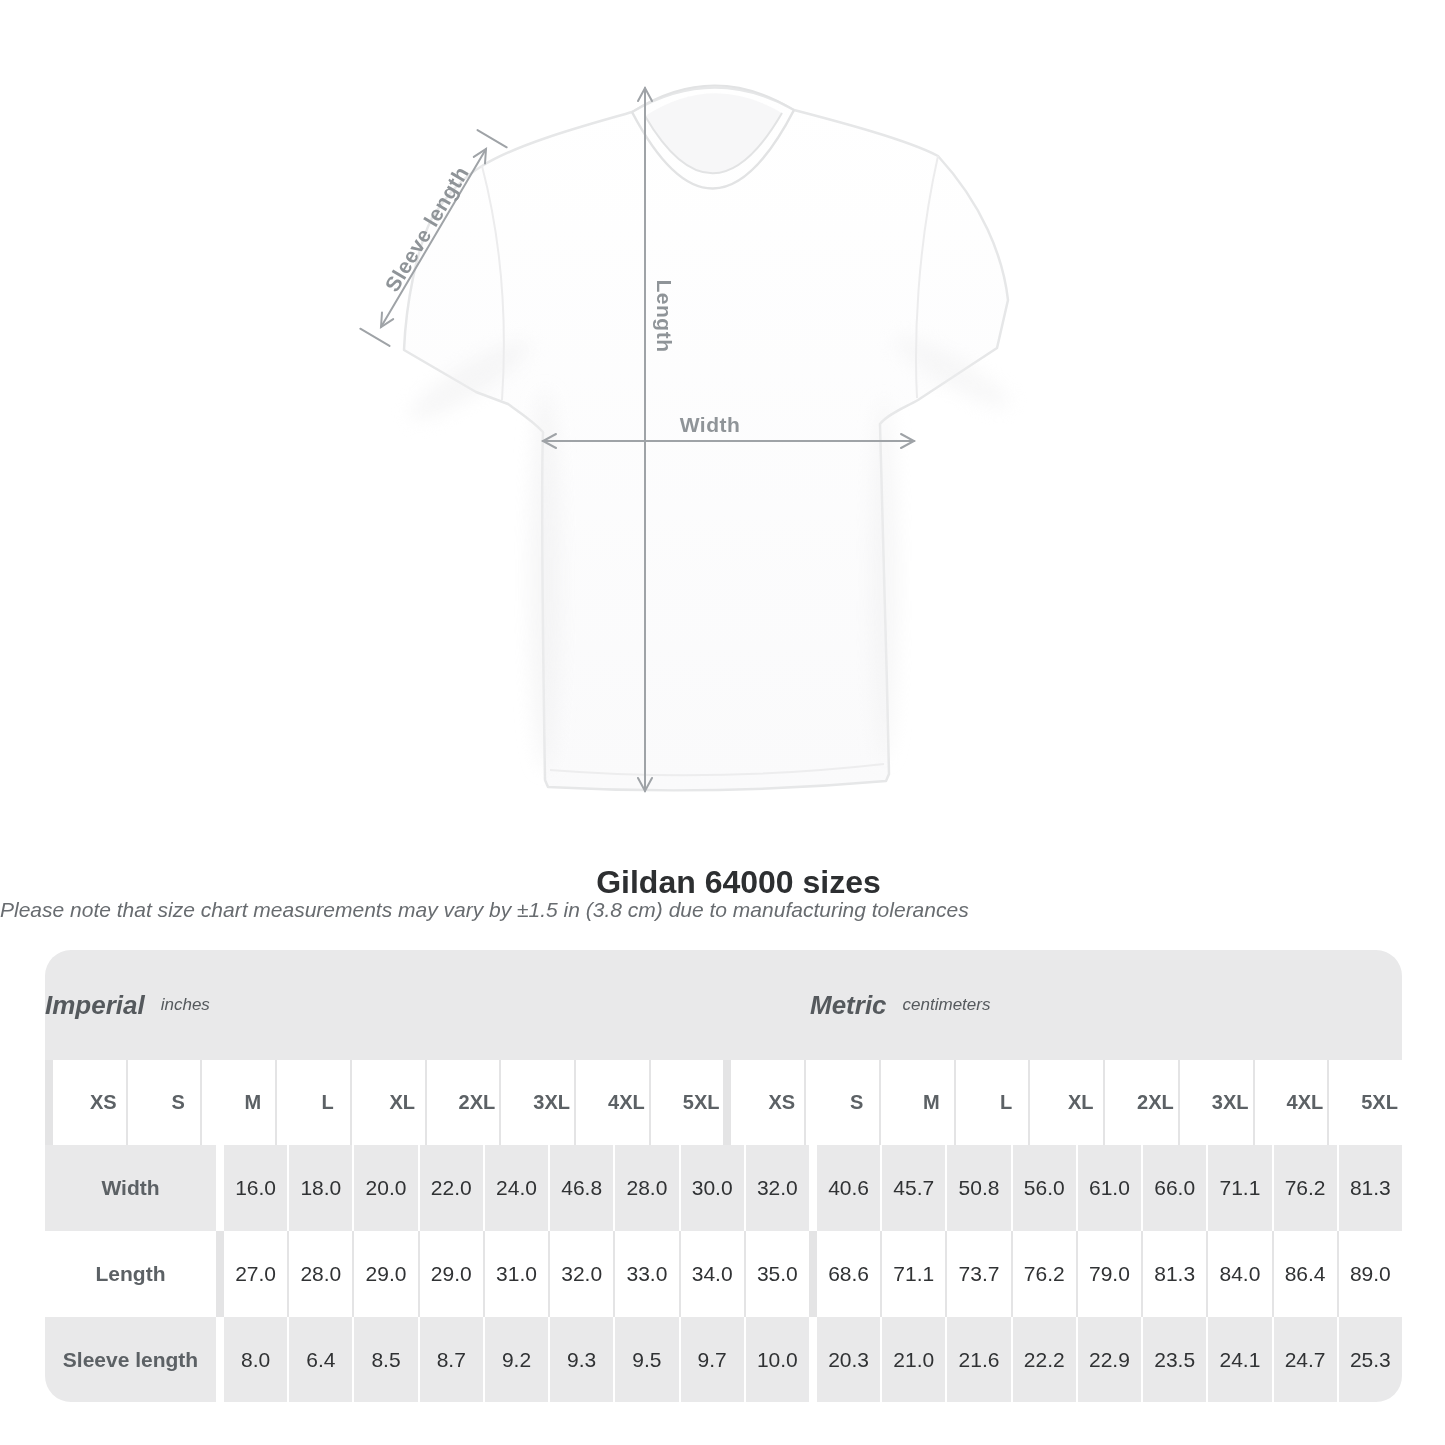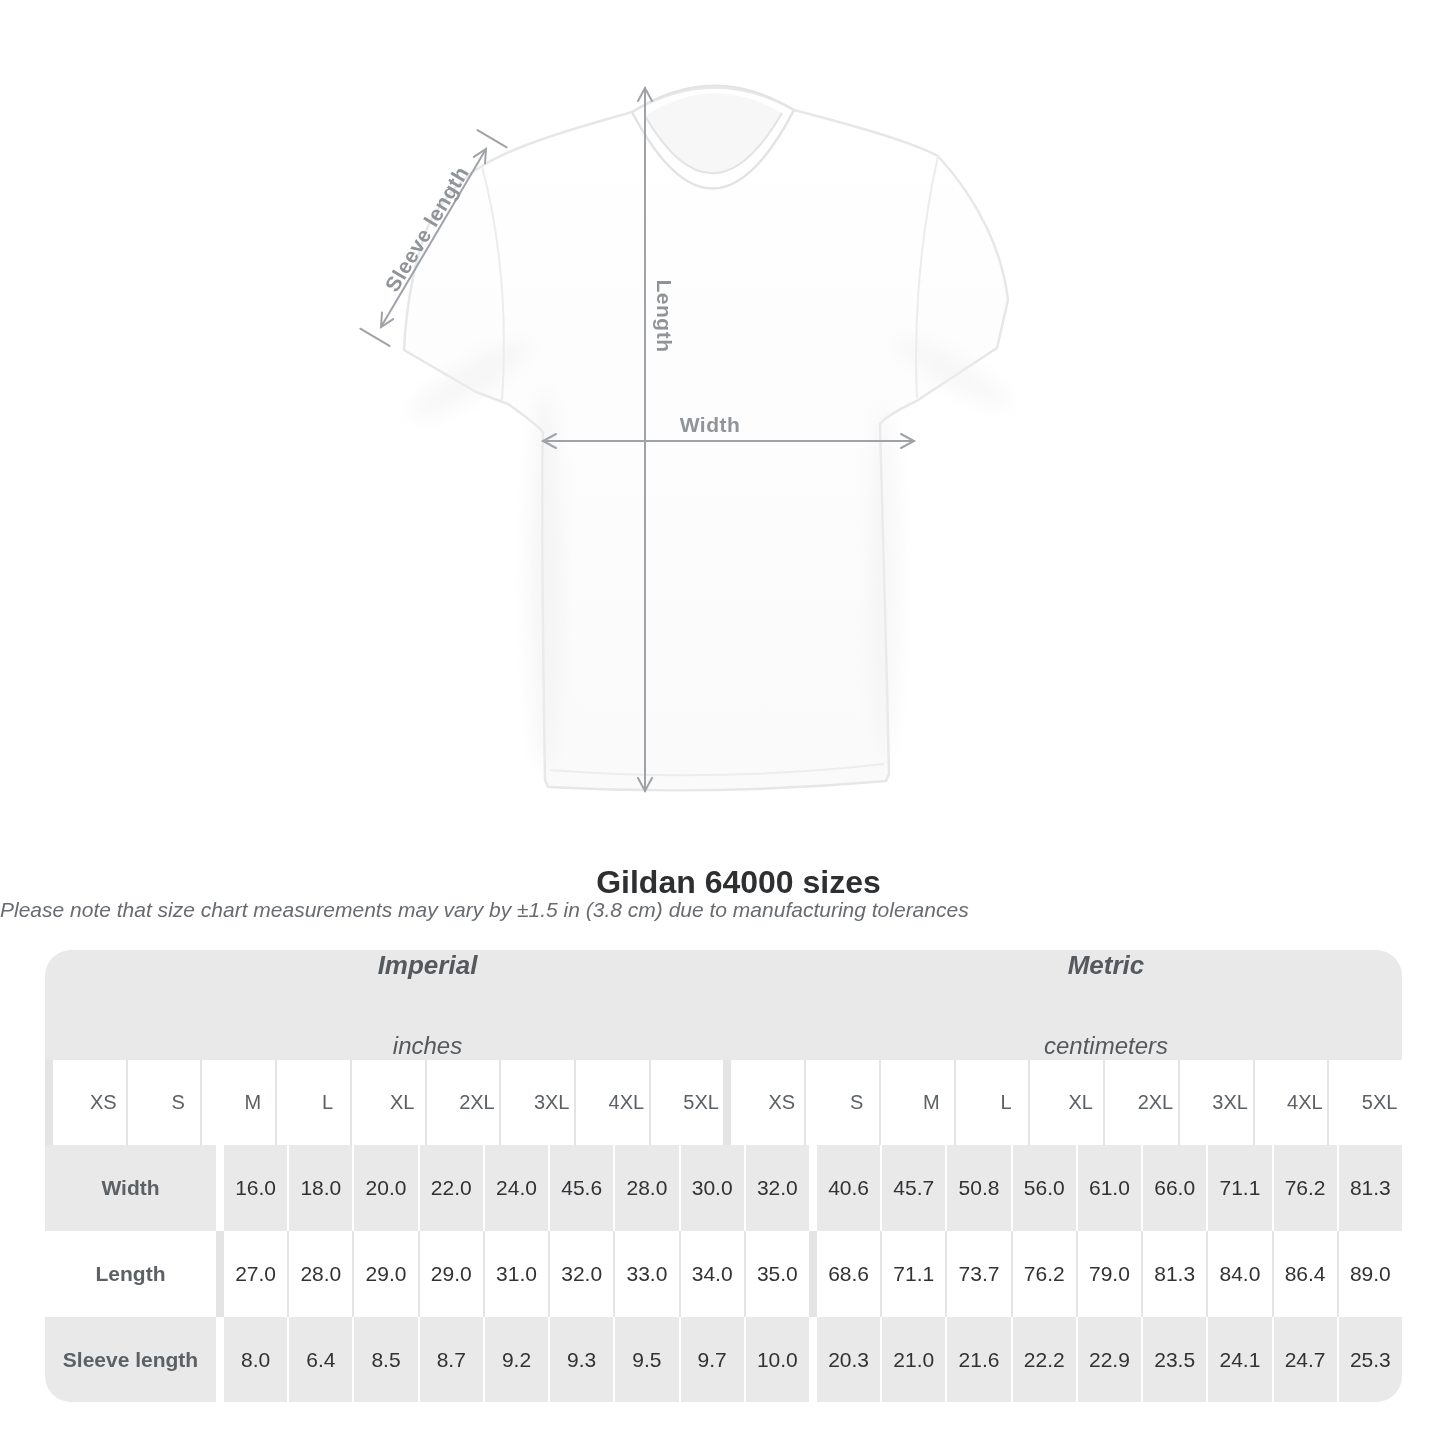--- a/index.html
+++ b/index.html
@@ -15,31 +15,31 @@
 
   
   .title{position:absolute;left:0;top:848px;width:100%;margin:16px;text-align:center;
          font-size:32px;font-weight:bold;color:#2d2f31;}
   .subtitle{position:absolute;left:0;top:898px;width:100%;margin:0;
          font-size:21px;font-style:italic;color:#686c70;}
 
   
   .size-table{position:absolute;left:45px;top:950px;width:1357px;border-radius:26px;overflow:hidden;}
   .unit-header{display:flex;height:110px;background:#e9e9ea;}
-  .unit-group{display:flex;flex-direction:column;align-items:center;justify-content:space-between;gap:7px;}
+  .unit-group{display:flex;flex-direction:row;align-items:center;justify-content:flex-start;gap:16px;}
   .unit-group.imperial{flex:0 0 765px;}
   .unit-group.metric{flex:1;}
   .unit-name{font-size:26px;font-weight:bold;font-style:italic;color:#55595d;}
-  .unit-sub{font-size:24px;font-style:italic;color:#55595d;}
+  .unit-sub{font-size:17px;font-style:italic;color:#55595d;}
 
   .trow{display:flex;align-items:stretch;}
   .cell{display:flex;align-items:center;justify-content:center;box-sizing:border-box;}
   .label-cell{flex:0 0 171px;font-weight:bold;color:#5c6165;font-size:21px;}
   .dcell{flex:1;}
-  .size-head{font-weight:normal;color:#5c6165;font-size:20px;padding-left:28px;}
+  .size-head{font-weight:bold;color:#5c6165;font-size:20px;padding-left:28px;}
   .val{color:#303234;font-size:21px;}
 
   .size-row{height:85px;background:#ffffff;--sep:#e4e4e5;}
   .data-row.gray{background:#e9e9ea;--sep:#ffffff;}
   .data-row.white{background:#ffffff;--sep:#e4e4e5;}
   .row-width{height:86px;}
   .row-length{height:86px;}
   .row-sleeve{height:85px;}
   .trow .dcell{border-left:2px solid var(--sep);}
   .trow .dcell.group-start{border-left-width:8px;}
@@ -160,21 +160,21 @@
         <div class="cell dcell size-head">5XL</div>
       </div>
 
     <div class="trow data-row gray row-width">
       <div class="cell label-cell">Width</div>
     <div class="cell dcell val group-start">16.0</div>
         <div class="cell dcell val">18.0</div>
         <div class="cell dcell val">20.0</div>
         <div class="cell dcell val">22.0</div>
         <div class="cell dcell val">24.0</div>
-        <div class="cell dcell val">45.6</div>
+        <div class="cell dcell val">46.8</div>
         <div class="cell dcell val">28.0</div>
         <div class="cell dcell val">30.0</div>
         <div class="cell dcell val">32.0</div>
         <div class="cell dcell val group-start">40.6</div>
         <div class="cell dcell val">45.7</div>
         <div class="cell dcell val">50.8</div>
         <div class="cell dcell val">56.0</div>
         <div class="cell dcell val">61.0</div>
         <div class="cell dcell val">66.0</div>
         <div class="cell dcell val">71.1</div>

